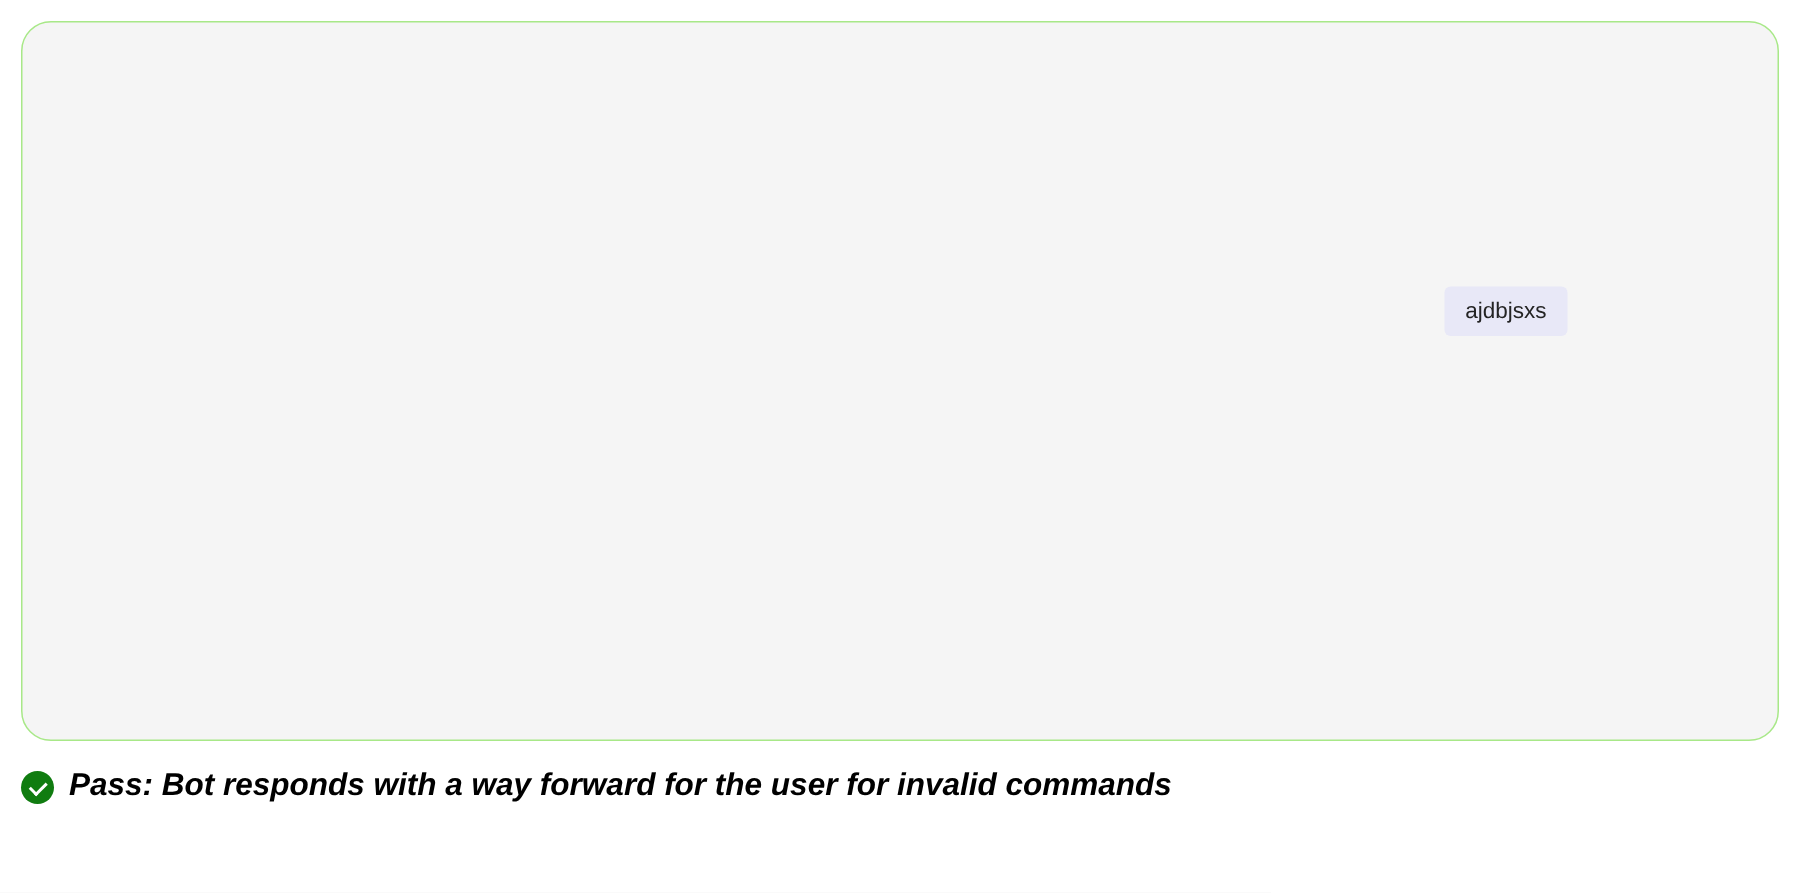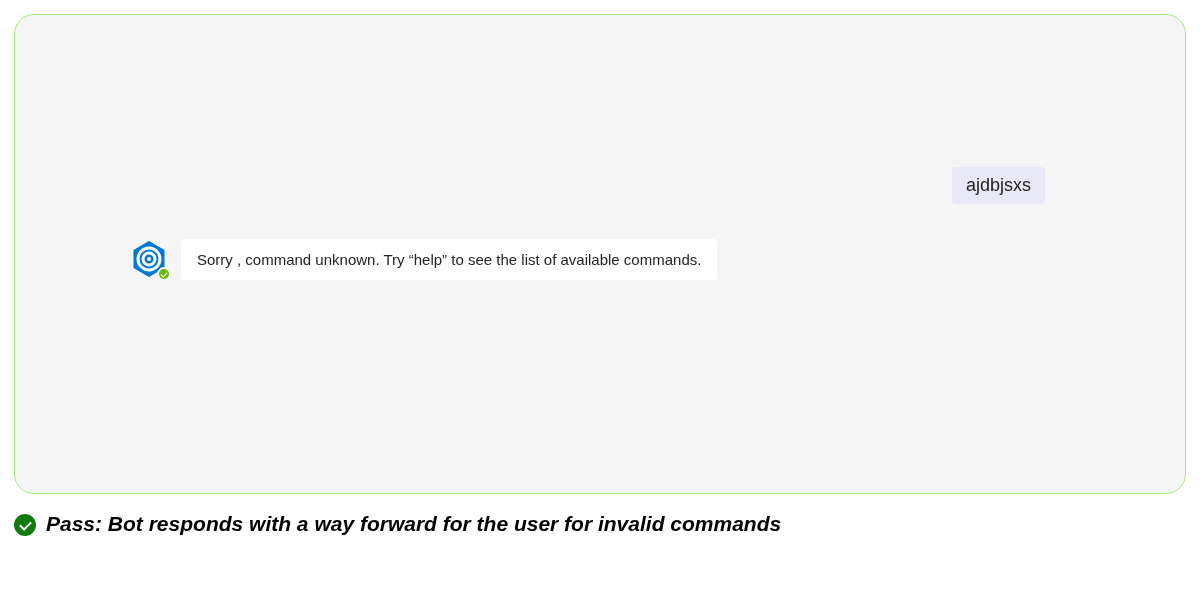--- a/index.html
+++ b/index.html
@@ -20,26 +20,26 @@
       left: 14px;
       width: 1172px;
       height: 480px;
       background: #f5f5f5;
       border: 1px solid #a8e888;
       border-radius: 20px;
       padding: 20px;
     }
     .user-message {
       position: absolute;
-      top: 152px;
+      top: 176px;
       right: 140px;
       background: #e8e8f7;
       padding: 8px 14px;
       border-radius: 4px;
-      font-size: 18px;
+      font-size: 15px;
       color: #242424;
     }
     .bot-row {
       position: absolute;
       top: 224px;
       left: 114px;
       display: flex;
       align-items: flex-start;
       gap: 12px;
     }
@@ -122,32 +122,18 @@
       font-style: italic;
     }
   </style>
 </head>
 <body>
 
 <div class="chat-panel">
   <div class="user-message">
     <span>ajdbjsxs</span>
   </div>
-  <div class="bot-row">
-    <div class="bot-avatar">
-      <svg class="hex" viewBox="0 0 40 40">
-        <polygon points="20,2 35.5,11 35.5,29 20,38 4.5,29 4.5,11" fill="#0078d4"></polygon>
-        <circle cx="20" cy="20" r="11" fill="none" stroke="#ffffff" stroke-width="3"></circle>
-        <circle cx="20" cy="20" r="6" fill="none" stroke="#ffffff" stroke-width="3"></circle>
-        <circle cx="20" cy="20" r="2" fill="#ffffff"></circle>
-      </svg>
-      <div class="presence"></div>
-    </div>
-    <div class="bot-message">
-      <span>Sorry , command unknown. Try “help” to see the list of available commands.</span>
-    </div>
-  </div>
 </div>
 
 <div class="caption-row">
   <div class="pass-icon"></div>
   <div class="caption-text">Pass: Bot responds with a way forward for the user for invalid commands</div>
 </div>
 
 </body></html>

